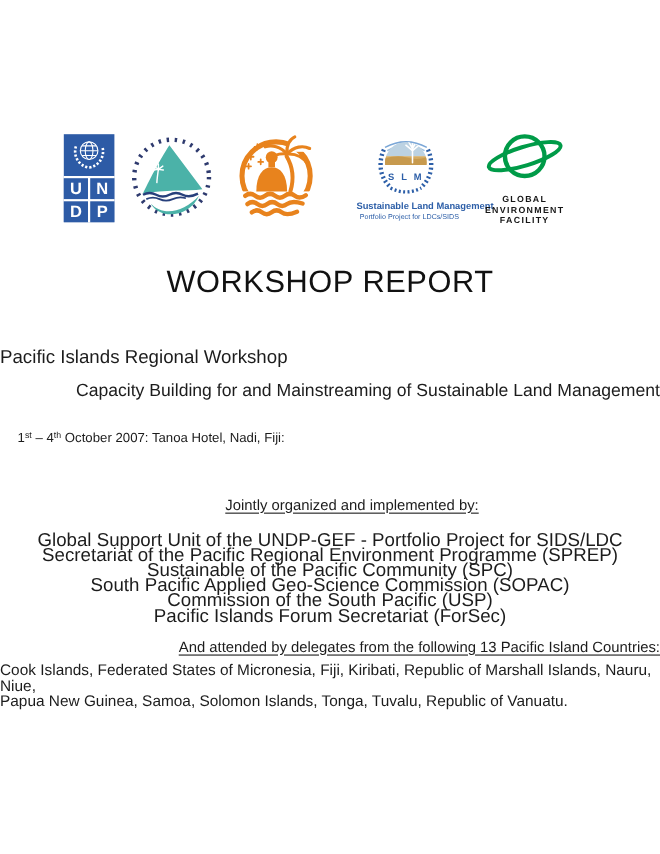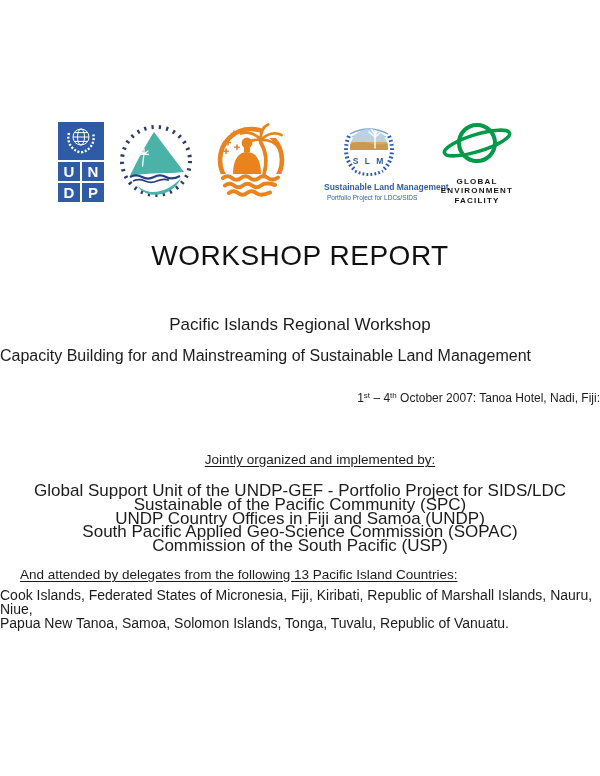--- a/index.html
+++ b/index.html
@@ -38,29 +38,29 @@
   .slm-line2 { display:flex; align-items:center; gap:3px; margin-top:2px; color:#2d5fa8; }
   .slm-line2::before, .slm-line2::after { content:""; flex:1; border-top:1px solid #2d5fa8; }
   .slm-line2 span { font-size:6.5px; white-space:nowrap; }
 
   
   .gef { width:78px; margin-left:24px; text-align:center; }
   .gef-text { margin-top:2px; color:#161616; font-weight:bold; font-size:8px; letter-spacing:1.2px; line-height:9.5px; }
 
   
   .title { margin-top:26px; text-align:center; font-size:28px; line-height:32px; font-weight:normal; letter-spacing:0.5px; color:#111; }
-  .subtitle1 { margin-top:42px; text-align:center; font-size:17px; line-height:22px; }
-  .subtitle2 { margin-top:10px; text-align:left; font-size:16px; line-height:20px; }
-  .date-line { margin-top:22px; text-align:right; font-size:12px; line-height:16px; }
+  .subtitle1 { margin-top:42px; text-align:left; font-size:17px; line-height:22px; }
+  .subtitle2 { margin-top:10px; text-align:right; font-size:16px; line-height:20px; }
+  .date-line { margin-top:22px; text-align:left; font-size:12px; line-height:16px;padding-left:16px; }
   .date-line sup { font-size:8px; vertical-align:4px; }
 
   .org-heading { margin-top:45px; text-align:center; font-size:13.5px; line-height:18px; text-decoration:underline; text-underline-offset:2px;padding-left:40px; }
   .org-list { margin-top:15px; text-align:center; font-size:17px; line-height:13.8px; }
 
-  .att-heading { margin-top:13px; text-align:left; font-size:13.5px; line-height:18px; text-decoration:underline; text-underline-offset:2px;margin-left:20px; }
+  .att-heading { margin-top:13px; text-align:right; font-size:13.5px; line-height:18px; text-decoration:underline; text-underline-offset:2px;margin-left:20px; }
   .countries { margin-top:4px; font-size:14px; line-height:14px; }
 </style>
 </head>
 <body>
 
 <div class="page">
 
   <div class="logos-row">
 
     <div class="undp">
@@ -178,25 +178,26 @@
 
   <h1 class="title">WORKSHOP REPORT</h1>
   <p class="subtitle1">Pacific Islands Regional Workshop</p>
   <p class="subtitle2">Capacity Building for and Mainstreaming of Sustainable Land Management</p>
 
   <p class="date-line"><span>1</span><sup>st</sup><span> – 4</span><sup>th</sup><span> October 2007: Tanoa Hotel, Nadi, Fiji:</span></p>
 
   <p class="org-heading">Jointly organized and implemented by:</p>
   <div class="org-list">
     <div>Global Support Unit of the UNDP-GEF - Portfolio Project for SIDS/LDC</div>
+    <div>Secretariat of the Pacific Regional Environment Programme (SPREP)</div>
     <div>Sustainable of the Pacific Community (SPC)</div>
-    <div>UNDP Country Offices in Fiji and Samoa (UNDP)</div>
     <div>South Pacific Applied Geo-Science Commission (SOPAC)</div>
     <div>Commission of the South Pacific (USP)</div>
+    <div>Pacific Islands Forum Secretariat (ForSec)</div>
   </div>
 
   <p class="att-heading">And attended by delegates from the following 13 Pacific Island Countries:</p>
   <div class="countries">
     <div>Cook Islands, Federated States of Micronesia, Fiji, Kiribati, Republic of Marshall Islands, Nauru, Niue,</div>
-    <div>Papua New Tanoa, Samoa, Solomon Islands, Tonga, Tuvalu, Republic of Vanuatu.</div>
+    <div>Papua New Guinea, Samoa, Solomon Islands, Tonga, Tuvalu, Republic of Vanuatu.</div>
   </div>
 
 </div>
 
 </body></html>

